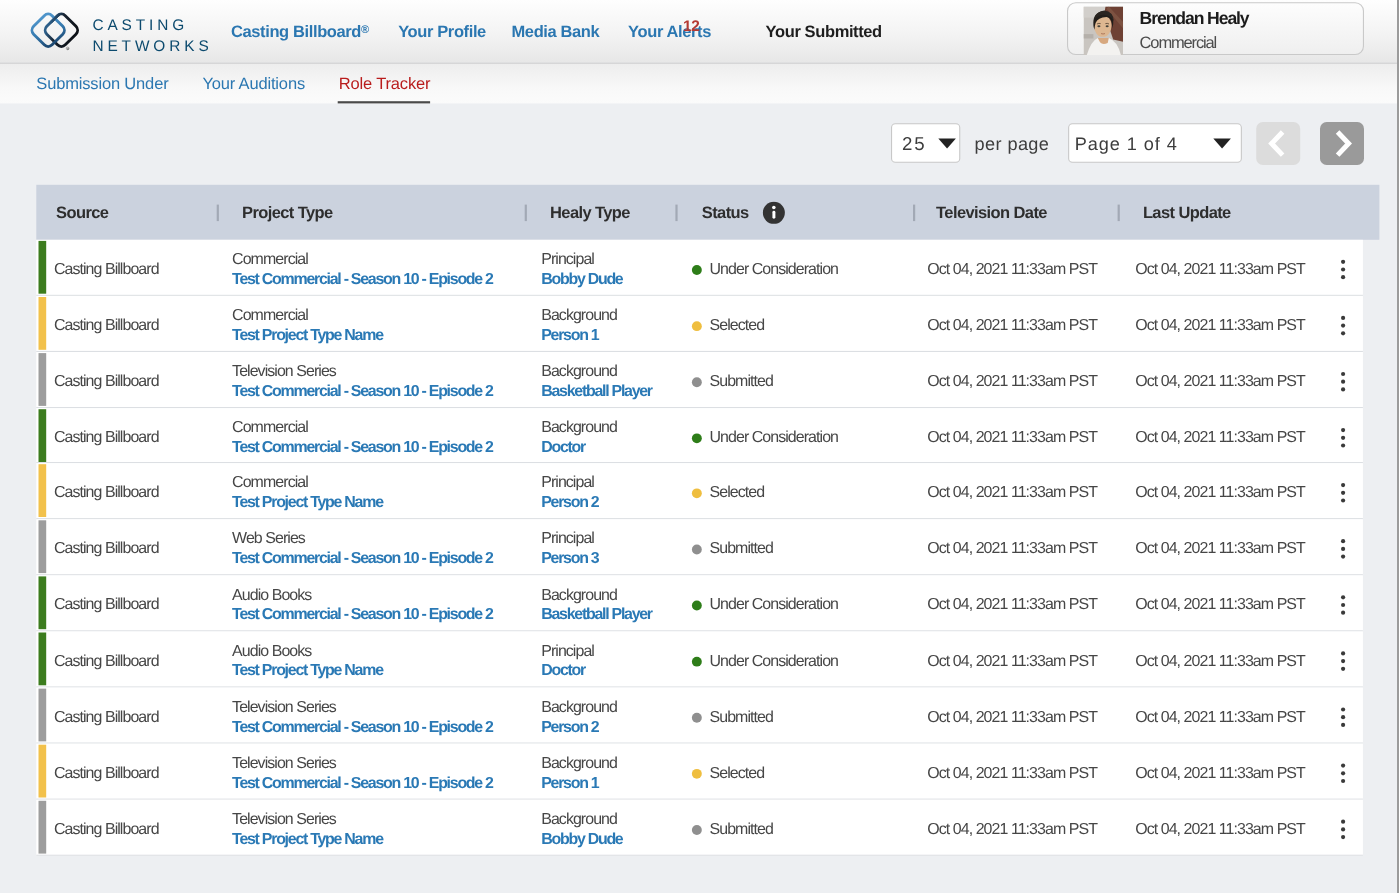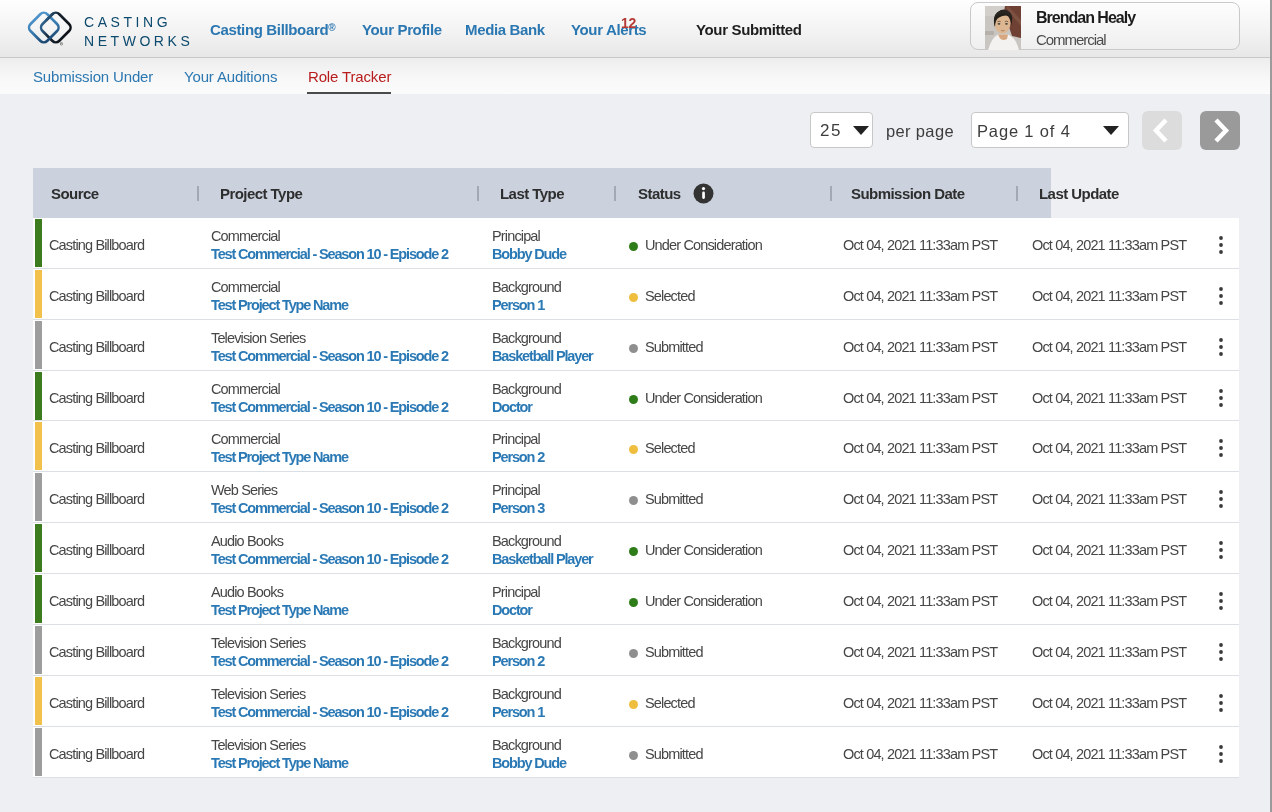--- a/index.html
+++ b/index.html
@@ -21,21 +21,21 @@
 #chip { position:absolute; left:970px; top:2px; width:270px; height:48px; border:1px solid #c9c9c9; border-radius:8px;
   background:linear-gradient(180deg,#fdfdfd,#efefef); }
 
 
 .selbox { position:absolute; top:112px; height:36px; background:#fff; border:1px solid #c8c8c8; border-radius:4px; }
 .ctltxt { position:absolute; font-size:16.5px; letter-spacing:0.35px; color:#3d3d3d; white-space:nowrap; }
 .tri { position:absolute; width:0; height:0; border-left:8px solid transparent; border-right:8px solid transparent; border-top:9px solid #222; }
 .pgbtn { position:absolute; top:111px; width:40px; height:39px; border-radius:6px; }
 
 
-#thead { position:absolute; left:33px; top:168px; width:1018px; height:50px; background:#cbd2de; }
+#thead { position:absolute; left:33px; top:168px; width:1221px; height:50px; background:#cbd2de; }
 .hl { position:absolute; top:17px; font-size:15px; font-weight:bold; letter-spacing:-0.55px; color:#2e2e2e; white-space:nowrap; line-height:17px; }
 .hd { position:absolute; top:18px; width:2px; height:15px; background:#a2a9b5; }
 .row { position:absolute; left:33px; width:1206px; background:#fff; border-bottom:1px solid #dcdfe3; }
 .st { position:absolute; left:2px; top:1px; width:7px; height:48px; }
 .st.g { background:#3c7c1e; } .st.y { background:#f2c14b; } .st.x { background:#9d9d9d; }
 .sl { position:absolute; top:19px; font-size:14.5px; letter-spacing:-0.85px; color:#464646; line-height:17px; white-space:nowrap; }
 .tw { position:absolute; top:10px; font-size:14.5px; letter-spacing:-0.85px; color:#464646; line-height:17.5px; white-space:nowrap; }
 .tw a { color:#2a79b5; font-weight:bold; letter-spacing:-1.15px; }
 .c1 { left:16px; } .c2 { left:178px; } .c3 { left:459px; }
 .c4 { left:596px; } .c5 { left:810px; } .c6 { left:999px; }
@@ -124,30 +124,30 @@
 <div class="pgbtn" style="left:1200px;background:#9a9a9a">
 <svg width="40" height="39" viewBox="0 0 40 39">
         <polyline points="16,9 26,19.5 16,30" fill="none" stroke="#fff" stroke-width="4.5"></polyline>
       </svg></div>
 
 <div id="thead">
 <div class="hl" style="left:18px">Source</div>
 <div class="hd" style="left:164px"></div>
 <div class="hl" style="left:187px">Project Type</div>
 <div class="hd" style="left:444px"></div>
-<div class="hl" style="left:467px">Last Type</div>
+<div class="hl" style="left:467px">Healy Type</div>
 <div class="hd" style="left:581px"></div>
 <div class="hl" style="left:605px">Status</div>
 <svg style="position:absolute;left:660px;top:15px" width="21" height="21" viewBox="0 0 21 21">
         <circle cx="10.5" cy="10.5" r="10" fill="#333"></circle>
         <rect x="9.2" y="8.6" width="2.7" height="7.3" rx="1.3" fill="#fff"></rect>
         <circle cx="10.5" cy="5.6" r="1.6" fill="#fff"></circle>
       </svg>
 <div class="hd" style="left:797px"></div>
-<div class="hl" style="left:818px">Submission Date</div>
+<div class="hl" style="left:818px">Television Date</div>
 <div class="hd" style="left:983px"></div>
 <div class="hl" style="left:1006px">Last Update</div>
 </div>
 
 <div class="row" style="top:218px;height:51px">
 <i class="st g"></i>
 <div class="sl c1">Casting Billboard</div>
 <div class="tw c2"><span>Commercial</span><br><a>Test Commercial - Season 10 - Episode 2</a></div>
 <div class="tw c3"><span>Principal</span><br><a>Bobby Dude</a></div>
 <div class="sl c4"><b class="dot gd"></b>Under Consideration</div>

